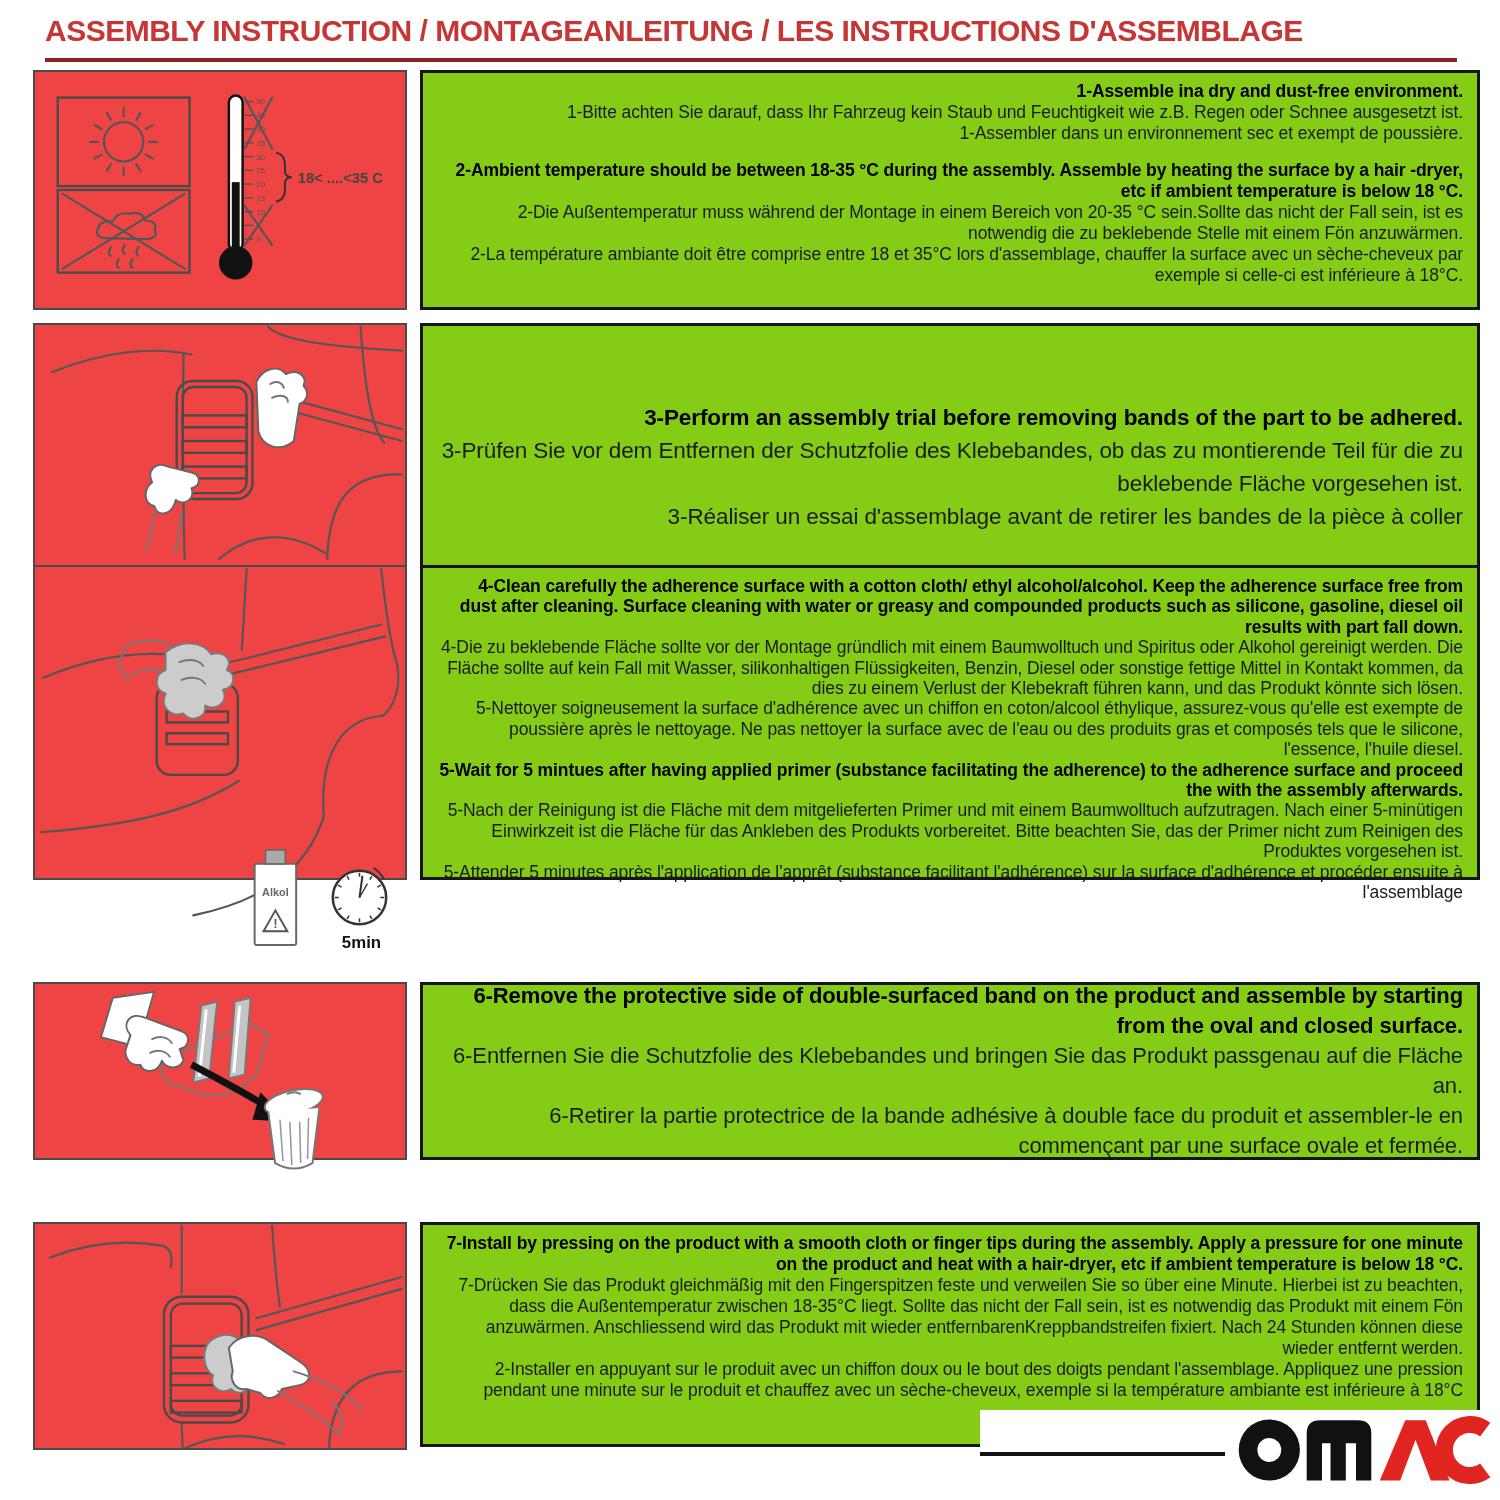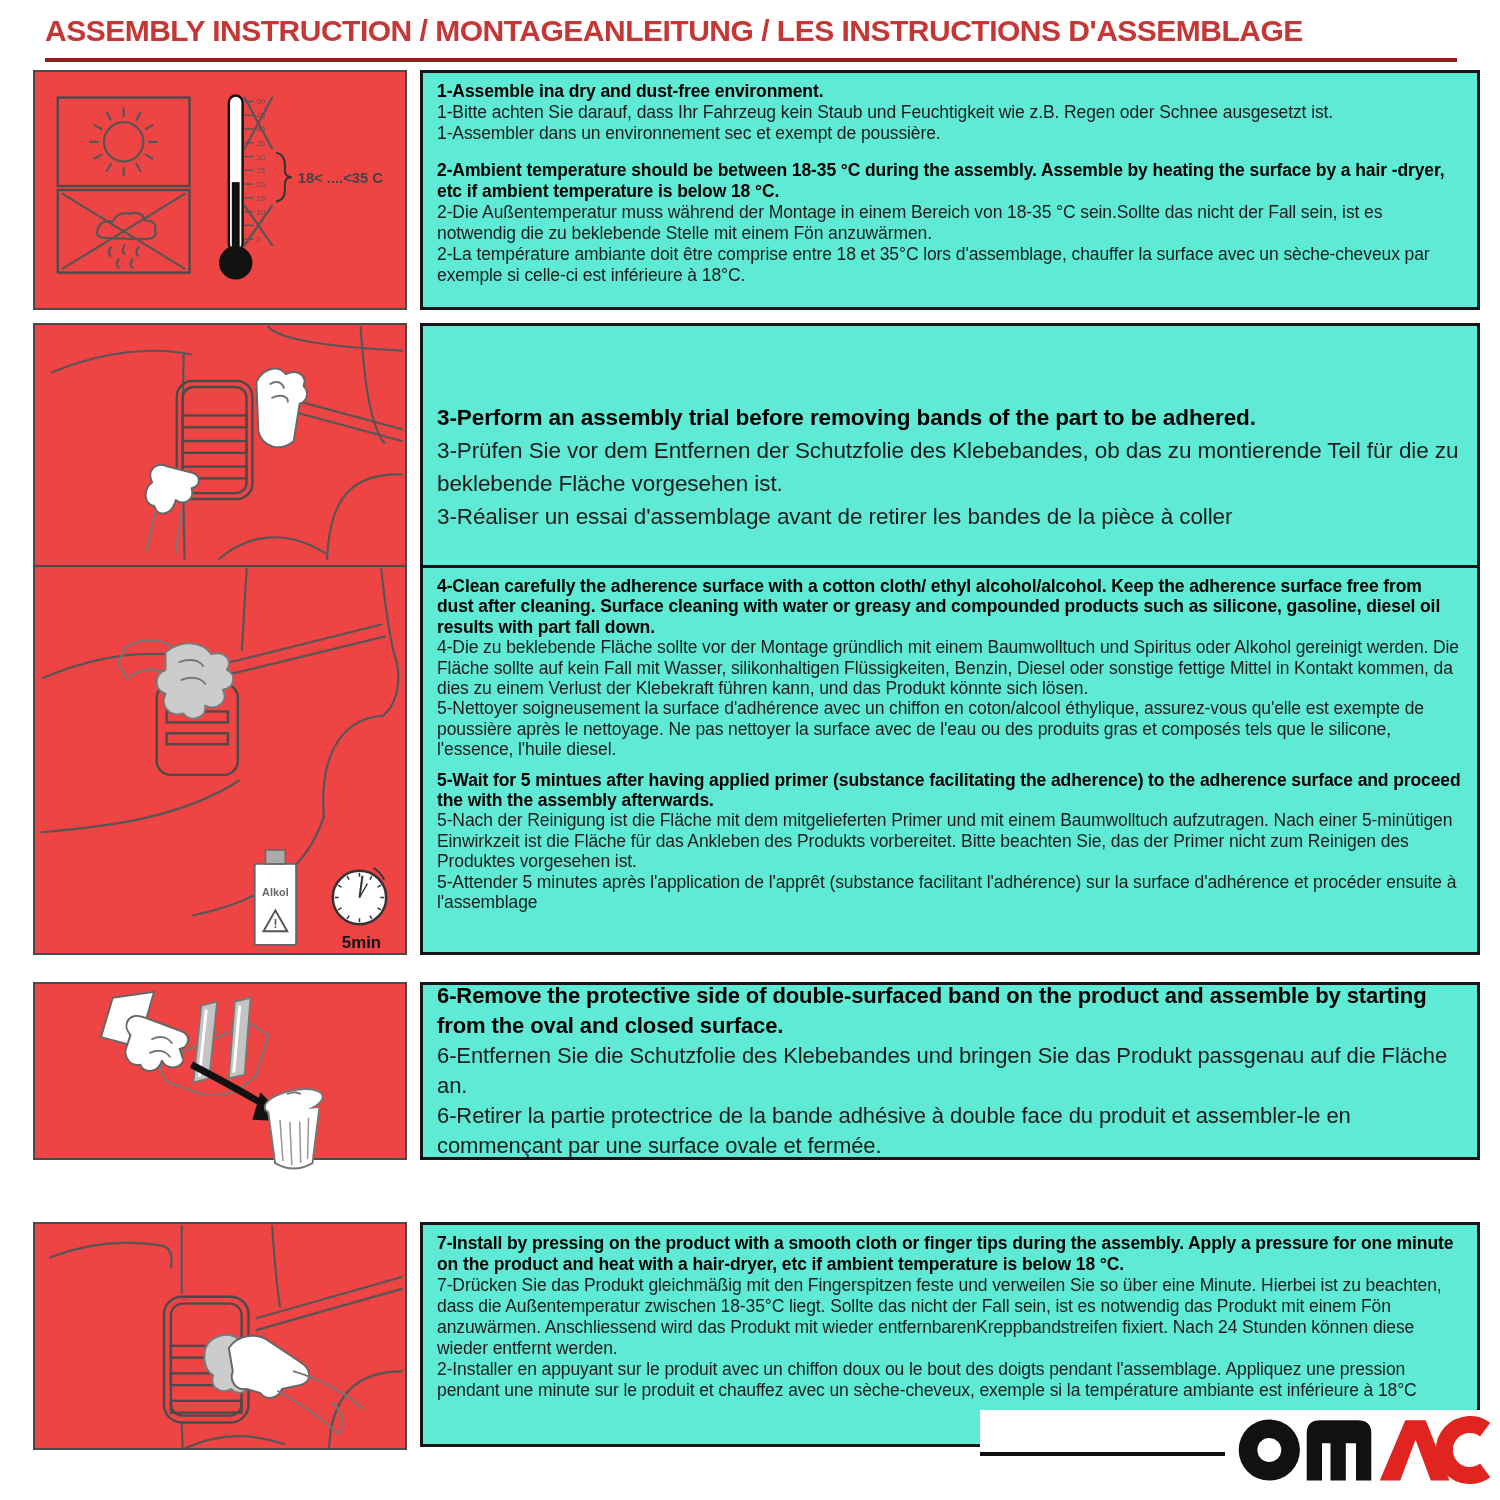--- a/index.html
+++ b/index.html
@@ -5,26 +5,26 @@
   html,body{margin:0;padding:0;background:#ffffff;}
   body{width:1500px;height:1500px;position:relative;overflow:hidden;
        font-family:"Liberation Sans","DejaVu Sans",sans-serif;color:#1c1c1c;}
 
   .page-title{position:absolute;left:45px;top:14px;margin:0;white-space:nowrap;
        font-size:30px;font-weight:700;letter-spacing:-0.5px;}
   .title-rule{position:absolute;left:45px;top:58px;width:1412px;height:4px;}
 
   .figbox{position:absolute;left:33px;width:374px;background:#ef4444;
        border:2px solid #4a4a4a;box-sizing:border-box;}
-  .textbox{position:absolute;left:420px;width:1060px;background:#5eead4;
+  .textbox{position:absolute;left:420px;width:1060px;background:#84cc16;
        border:3px solid #161616;box-sizing:border-box;
-       padding:8px 14px;display:flex;flex-direction:column;}
+       padding:8px 14px;display:flex;flex-direction:column;text-align:right;}
   .r1{top:70px;height:240px;}
   .r2{top:323px;height:288px;}
-  .r3{top:565px;height:390px;}
+  .r3{top:565px;height:315px;}
   .r4{top:982px;height:178px;}
   .r5{top:1222px;height:228px;}
   .textbox.r5{height:225px;}
   .vcenter{justify-content:center;}
 
   .para{margin:0;letter-spacing:-0.1px;}
   .para.bold{font-weight:700;color:#000;}
   .spacer{height:16px;}
   .row-small .para{font-size:17.5px;line-height:21px;}
   .row-dense .para{font-size:17.5px;line-height:20.4px;}
@@ -118,21 +118,21 @@
       <text x="266" y="113" font-size="15" font-weight="700" fill="#444">18&lt; ....&lt;35 C</text>
     </g>
   </svg>
 </div>
 <div class="textbox r1 row-small">
     <p class="para bold">1-Assemble ina dry and dust-free environment.</p>
     <p class="para">1-Bitte achten Sie darauf, dass Ihr Fahrzeug kein Staub und Feuchtigkeit wie z.B. Regen oder Schnee ausgesetzt ist.</p>
     <p class="para">1-Assembler dans un environnement sec et exempt de poussière.</p>
     <div class="spacer"></div>
     <p class="para bold">2-Ambient temperature should be between 18-35 °C during the assembly. Assemble by heating the surface by a hair -dryer, etc if ambient temperature is below 18 °C.</p>
-    <p class="para">2-Die Außentemperatur muss während der Montage in einem Bereich von 18-35 °C sein.Sollte das nicht der Fall sein, ist es notwendig die zu beklebende Stelle mit einem Fön anzuwärmen.</p>
+    <p class="para">2-Die Außentemperatur muss während der Montage in einem Bereich von 20-35 °C sein.Sollte das nicht der Fall sein, ist es notwendig die zu beklebende Stelle mit einem Fön anzuwärmen.</p>
     <p class="para">2-La température ambiante doit être comprise entre 18 et 35°C lors d'assemblage, chauffer la surface avec un sèche-cheveux par exemple si celle-ci est inférieure à 18°C.</p>
   </div>
 
 <div class="figbox r2">
   <svg viewBox="0 0 374 240" width="370" height="236">
     <g class="sk">
       <path d="M16,48 C70,26 120,22 158,30"></path>
       <path d="M150,28 C149,80 149,160 151,238"></path>
       <path d="M236,2 C250,16 300,22 372,26"></path>
       <path d="M224,66 L372,106"></path>

